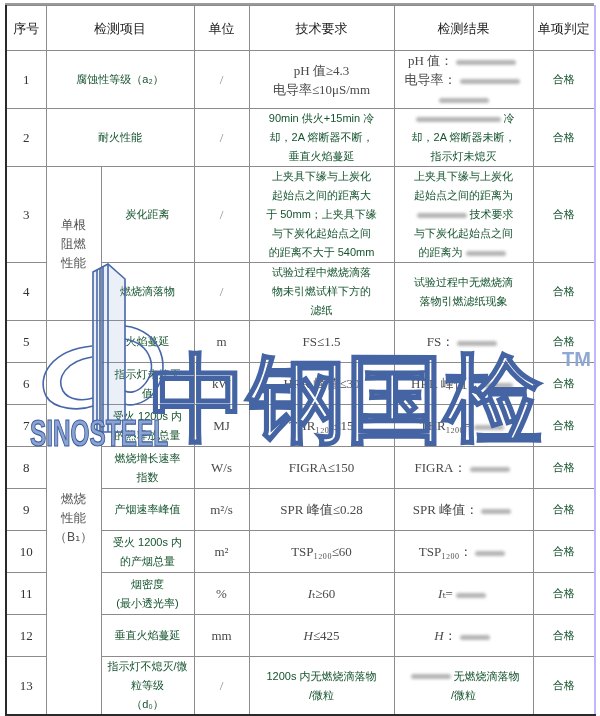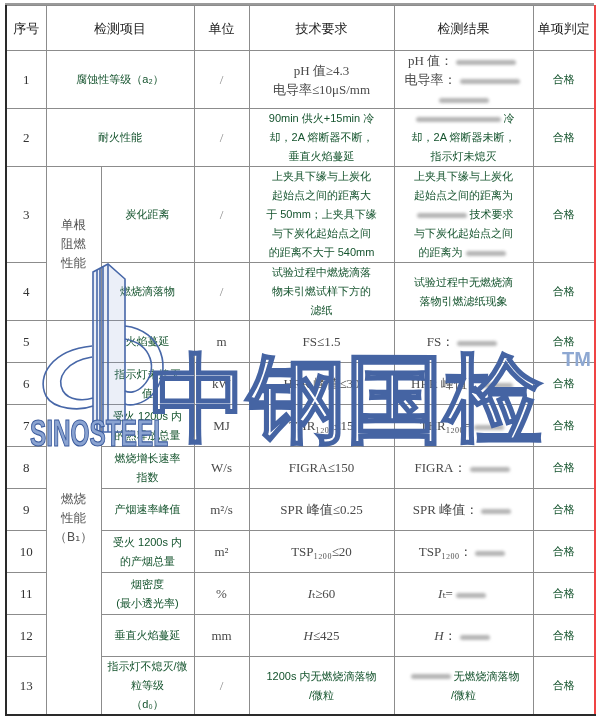--- a/index.html
+++ b/index.html
@@ -1,21 +1,21 @@
 <!DOCTYPE html>
 <html><head>
 <meta charset="utf-8">
 <style>
   html,body{margin:0;padding:0;background:#ffffff;}
   body{width:600px;height:716px;position:relative;overflow:hidden;}
   .topline{position:absolute;left:5px;top:3px;width:589px;height:2px;background:#9a9a9a;}
   table.report{position:absolute;left:5px;top:5px;border-collapse:collapse;table-layout:fixed;width:589px;
     font-family:"Liberation Serif","DejaVu Serif",serif;font-size:13px;color:#4a4a4a;}
   table.report td, table.report th{border:1px solid #8c8c8c;text-align:center;vertical-align:middle;padding:0 2px;line-height:19px;}
-  table.report{border-left:2px solid #2a2a2a;border-right:2px solid #ef4444;border-bottom:2px solid #2a2a2a;}
+  table.report{border-left:2px solid #2a2a2a;border-right:2px solid #c4b5fd;border-bottom:2px solid #2a2a2a;}
   table.report th{font-family:"DejaVu Sans",sans-serif;font-weight:normal;font-size:13px;color:#1e1e1e;}
   .cn{font-family:Liberation Sans, sans-serif;font-size:11px;color:#14532d;}
   .no{color:#333;font-size:13px;}
   .grp{font-family:"DejaVu Sans",sans-serif;font-size:12.5px;color:#555;line-height:24px;margin-top:19px;}
   .redact{display:inline-block;height:5px;background:#b4b4b4;border-radius:3px;filter:blur(1.4px);vertical-align:middle;margin:0 3px;}
   .w30{width:30px}.w40{width:40px}.w50{width:50px}.w60{width:60px}.w85{width:85px}
   i.var{font-style:italic;}
   .line{white-space:nowrap;}
   svg.watermark{position:absolute;left:0;top:0;pointer-events:none;}
 </style>
@@ -195,37 +195,37 @@
     <td class="cn">合格</td>
   </tr>
 
   <tr style="height:42px">
     <td class="no">9</td>
     <td class="cn">
           <div class="line">产烟速率峰值</div>
         </td>
     <td>m²/s</td>
     <td>
-          <div class="line">SPR 峰值≤0.25</div>
+          <div class="line">SPR 峰值≤0.28</div>
         </td>
     <td>
           <div class="line"><span>SPR 峰值：</span><span class="redact w30"></span></div>
         </td>
     <td class="cn">合格</td>
   </tr>
 
   <tr style="height:42px">
     <td class="no">10</td>
     <td class="cn">
       <div class="line">受火 1200s 内</div>
       <div class="line">的产烟总量</div>
     </td>
     <td>m²</td>
     <td>
-          <div class="line">TSP₁₂₀₀≤20</div>
+          <div class="line">TSP₁₂₀₀≤60</div>
         </td>
     <td>
           <div class="line"><span>TSP₁₂₀₀：</span><span class="redact w30"></span></div>
         </td>
     <td class="cn">合格</td>
   </tr>
 
   <tr style="height:42px">
     <td class="no">11</td>
     <td class="cn">

